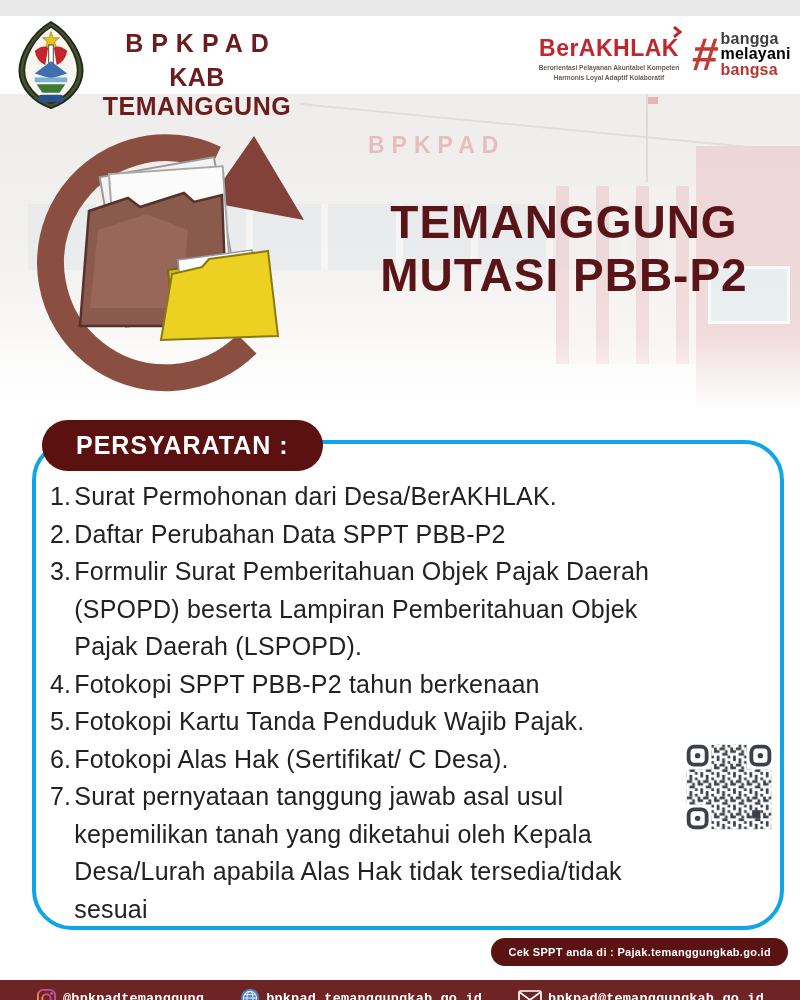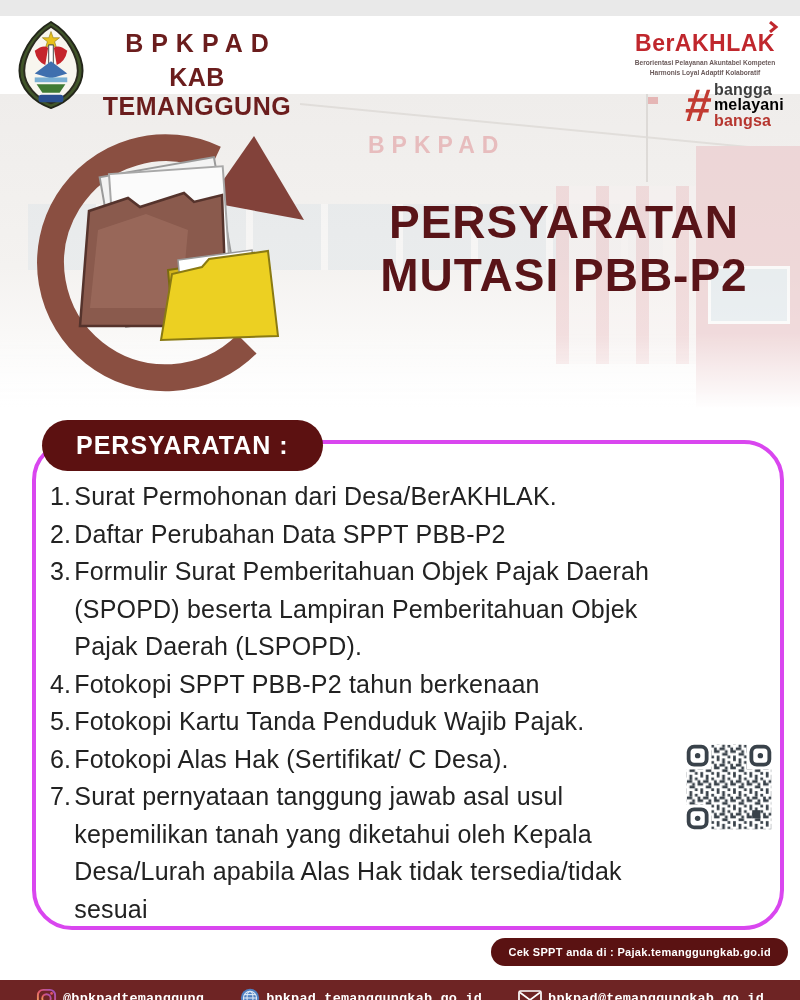--- a/index.html
+++ b/index.html
@@ -10,21 +10,21 @@
     font-family:"Liberation Sans", sans-serif;
   }
 
   
   .header{ position:absolute; top:0; left:0; right:0; height:78px; background:#fff; z-index:5; }
   .seal{ position:absolute; left:14px; top:5px; width:74px; height:88px; }
   .org{ position:absolute; left:88px; top:13px; width:218px; text-align:center; color:#6b1d1d; font-weight:bold; }
   .org-line1{ font-size:25px; letter-spacing:8px; text-indent:8px; }
   .org-line2{ font-size:25px; letter-spacing:0.5px; margin-top:5px; }
 
-  .berakhlak{ position:absolute; right:16px; top:6px; width:262px; height:64px; display:flex; align-items:flex-end;flex-direction:column; }
+  .berakhlak{ position:absolute; right:8px; top:6px; width:262px; height:64px; display:flex; align-items:center; }
   .ba-left{ width:158px; text-align:center; padding-top:8px; }
   .ba-title{ font-size:23px; font-weight:800; color:#c0272d; letter-spacing:0.5px; position:relative; display:inline-block; }
   .ba-chev{ position:absolute; right:-4px; top:-9px; width:12px; height:12px; }
   .ba-sub{ margin-top:2px; font-size:6.6px; line-height:8px; color:#6a5a5a; font-weight:bold; }
   .ba-right{ display:flex; align-items:center; margin-left:4px; }
   .ba-hash{ font-size:46px; font-weight:900; font-style:italic; color:#c23b32; transform:skewX(-6deg); line-height:56px; margin-right:3px; }
   .ba-tag{ font-size:16px; font-weight:800; line-height:15.5px; letter-spacing:0.2px; }
   .tag1{ color:#3e3e3e; } .tag2{ color:#000000; } .tag3{ color:#b6362f; }
 
   
@@ -43,21 +43,21 @@
   .ph-wire{ position:absolute; inset:0; width:100%; height:100%; }
   .ph-fade{ position:absolute; left:0; right:0; bottom:0; height:75px; background:linear-gradient(180deg,rgba(255,255,255,0),#ffffff); }
 
   .illus{ position:absolute; left:16px; top:14px; width:306px; height:300px; }
 
   .hero-title{ position:absolute; left:336px; top:102px; width:456px; text-align:center;
     color:#591418; font-weight:800; font-size:46px; line-height:53px; letter-spacing:1px; }
 
   
   .reqbox{ position:absolute; left:32px; top:424px; width:752px; height:490px;
-    border:4px solid #d946ef; border-radius:40px; background:#fff; }
+    border:4px solid #0ea5e9; border-radius:40px; background:#fff; }
   .req-badge{ position:absolute; left:6px; top:-24px; background:#5c1111; color:#fff;
     border-radius:30px; padding:11px 34px; font-size:25px; font-weight:800; letter-spacing:1px; }
   .req-list{ position:absolute; left:14px; top:34px; width:642px; counter-reset:item; }
   .req-item{ display:flex; font-size:25px; line-height:37.5px; color:#222; letter-spacing:0.2px; }
   .req-item::before{ counter-increment:item; content:counter(item) "."; flex:0 0 auto; margin-right:3px; }
   .qr{ position:absolute; right:6px; top:298px; width:90px; height:90px; }
 
   
   .sppt{ position:absolute; right:12px; top:922px; background:#5a1212; color:#fff;
     border-radius:18px; padding:8px 17px; font-size:11px; font-weight:bold; letter-spacing:0.3px; z-index:4; }
@@ -138,21 +138,21 @@
 
       <path d="M64 218 L73 103 L112 90 L124 99 L168 85 L178 94 L206 87 L211 218 Z" fill="#8a5a4d" stroke="#55332c" stroke-width="2.5"></path>
       <path d="M74 200 L82 122 L130 106 L172 122 L165 200 Z" fill="#9c6c5d" opacity="0.75"></path>
 
       <polygon points="152,162 250,148 256,216 158,229" fill="#d4b51a" stroke="#7a6a10" stroke-width="2"></polygon>
       <polygon points="162,152 236,142 243,206 168,216" fill="#ffffff" stroke="#999999" stroke-width="1.5"></polygon>
       <path d="M145 232 L156 166 L186 159 L193 151 L252 143 L262 228 Z" fill="#ecd022" stroke="#8a7a12" stroke-width="2"></path>
     </svg>
 
     <div class="hero-title">
-      <div>PERSYARATAN</div>
+      <div>TEMANGGUNG</div>
       <div>MUTASI PBB-P2</div>
     </div>
   </div>
 
   <div class="reqbox">
     <div class="req-badge">PERSYARATAN :</div>
     <div class="req-list">
       <div class="req-item">
           <span>Surat Permohonan dari Desa/BerAKHLAK.</span>
         </div>

